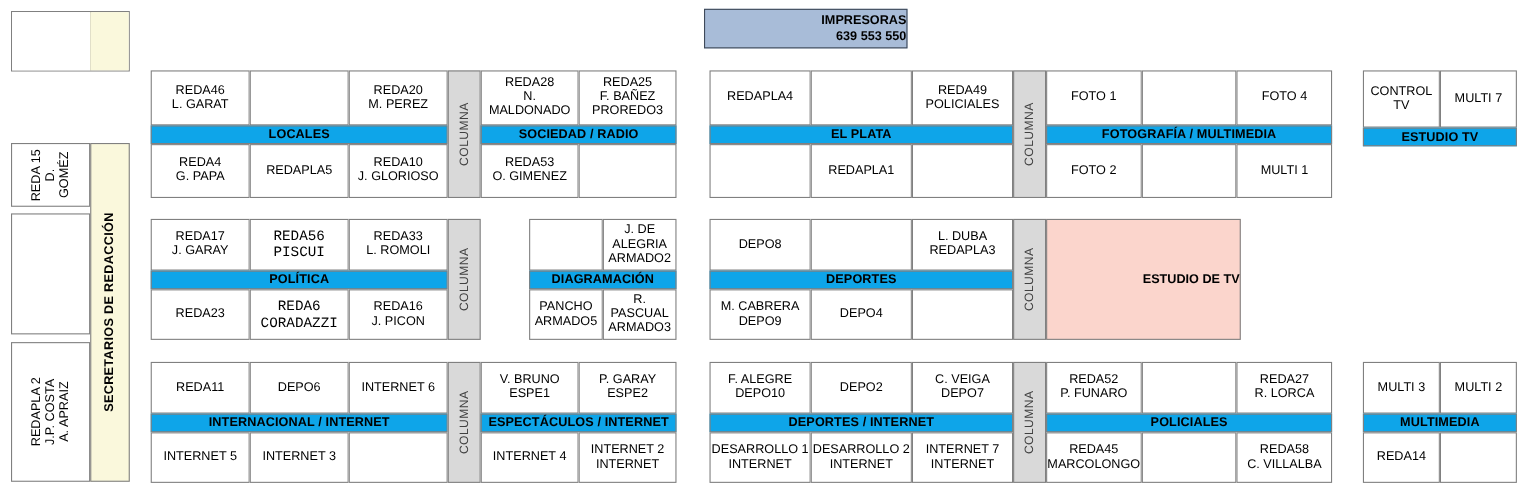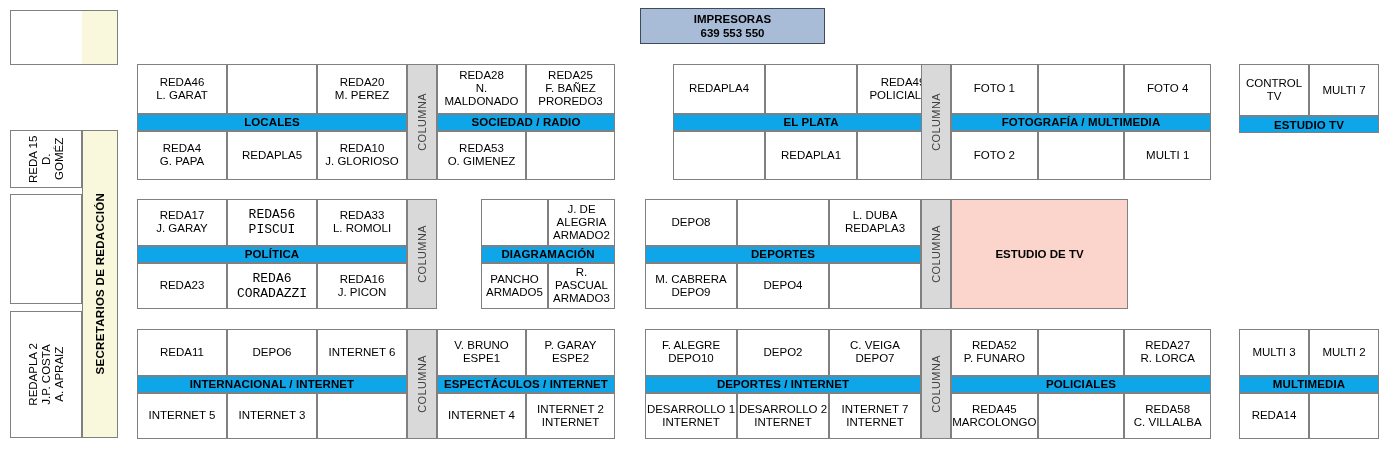--- a/index.html
+++ b/index.html
@@ -121,34 +121,34 @@
   }
 
   
   .printers {
     position: absolute;
     box-sizing: border-box;
     border: 1px solid #3f4a5a;
     background: #a8bcd8;
     display: flex;
     flex-direction: column;
-    align-items: center;
+    align-items: flex-end;
     justify-content: center;
     font-size: 11.5px;
     font-weight: bold;
     line-height: 14px;
   }
   .studio {
     position: absolute;
     box-sizing: border-box;
     border: 1px solid #808080;
     background: #fbd5cc;
     display: flex;
     align-items: center;
-    justify-content: center;
+    justify-content: flex-end;
     font-size: 11.5px;
     font-weight: bold;
   }
 </style>
 </head>
 <body>
 
 <div class="box" style="left:10px; top:10px; width:108px; height:55px;">
   <div style="position:absolute; left:0; top:0; width:72px; height:100%; box-sizing:border-box; border-right:1px solid #595959; background:#ffffff;"></div>
   <div style="position:absolute; right:0; top:0; width:35px; height:100%; background:#faf8dc;"></div>
@@ -205,21 +205,21 @@
 PROREDO3</div>
   </div>
   <div class="label-bar">SOCIEDAD / RADIO</div>
   <div class="group-row">
     <div class="cell">REDA53
 O. GIMENEZ</div>
     <div class="cell"></div>
   </div>
 </div>
 
-<div class="group" style="left:645px; top:64px; width:276px; height:116px;margin-left:28px;">
+<div class="group" style="left:645px; top:64px; width:276px; height:116px;">
   <div class="group-row">
     <div class="cell">REDAPLA4</div>
     <div class="cell"></div>
     <div class="cell">REDA49
 POLICIALES</div>
   </div>
   <div class="label-bar">EL PLATA</div>
   <div class="group-row">
     <div class="cell"></div>
     <div class="cell">REDAPLA1</div>

